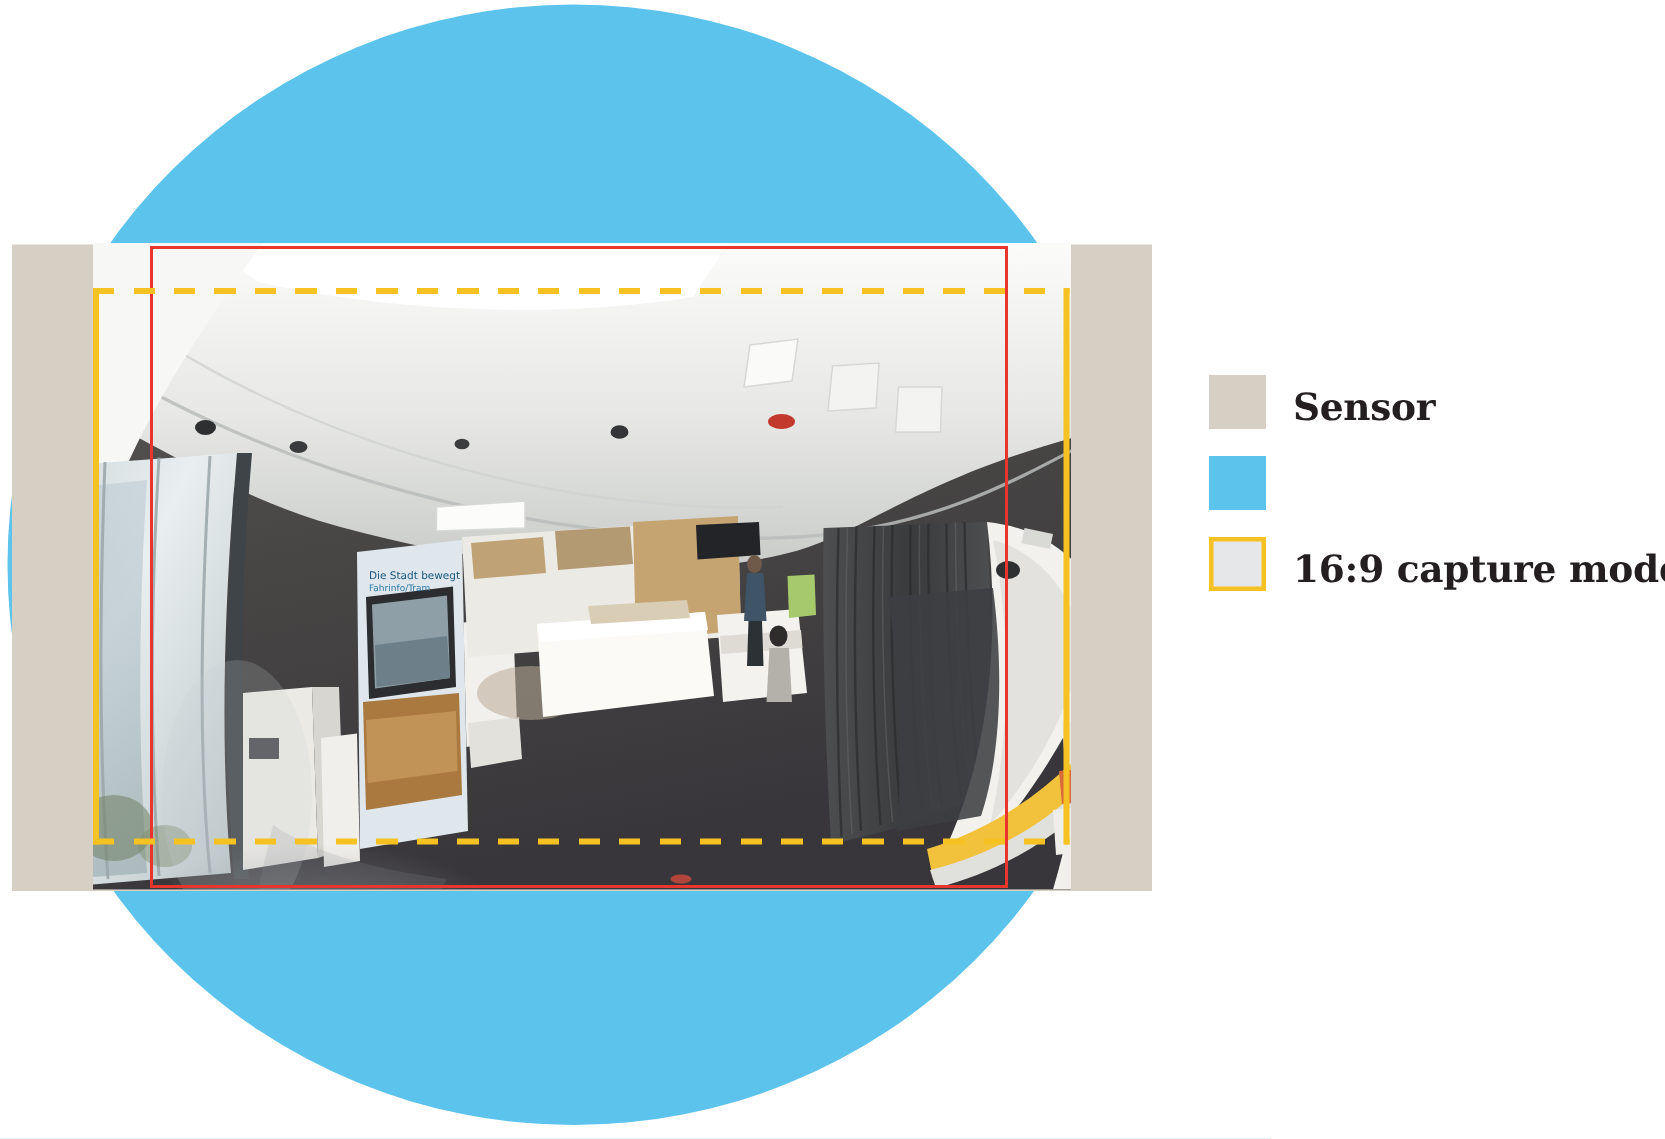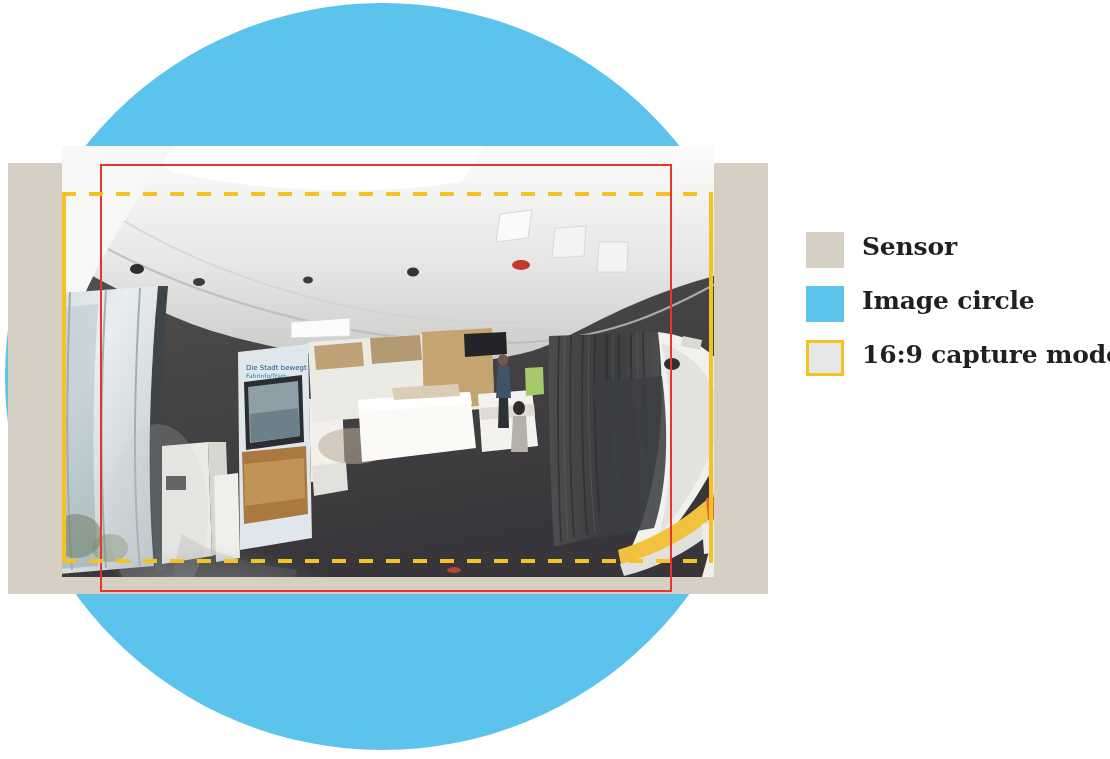--- a/index.html
+++ b/index.html
@@ -37,21 +37,21 @@
     top: 163px;
     width: 760px;
     height: 431px;
     background: #d6cfc4;
   }
 
   
   #photo {
     position: absolute;
     left: 62px;
-    top: 146px;
+    top: 162px;
     width: 652px;
     height: 431px;
     overflow: hidden;
     background: #6f6c68;
   }
   #photo svg { display: block; width: 100%; height: 100%; }
 
   
   #capture-43 {
     position: absolute;
@@ -101,21 +101,21 @@
 
   
   #legend {
     position: absolute;
     left: 806px;
     top: 232px;
     width: 300px;
   }
   .legend-row {
     display: flex;
-    align-items: flex-start;
+    align-items: flex-end;
     height: 54px;
   }
   .legend-swatch {
     width: 38px;
     height: 36px;
     flex: 0 0 auto;
     box-sizing: border-box;
     margin-right: 18px;
   }
   .legend-swatch.sw-sensor  { background: #d6cfc4; }
@@ -327,21 +327,20 @@
 
   <div id="legend">
 
     <div class="legend-row">
       <span class="legend-swatch sw-sensor"></span>
       <span class="legend-label">Sensor</span>
     </div>
 
     <div class="legend-row">
       <span class="legend-swatch sw-circle"></span>
-      <span class="legend-label">Image circle</span>
     </div>
 
 
     <div class="legend-row">
       <span class="legend-swatch sw-yellow"></span>
       <span class="legend-label">16:9 capture mode</span>
     </div>
 
   </div>
 

